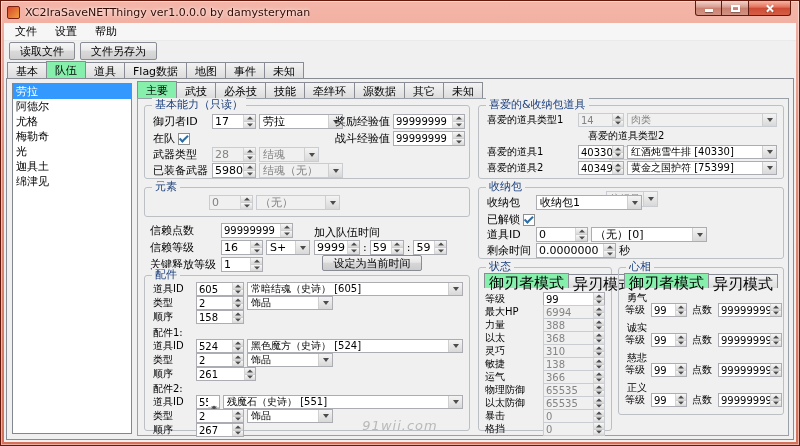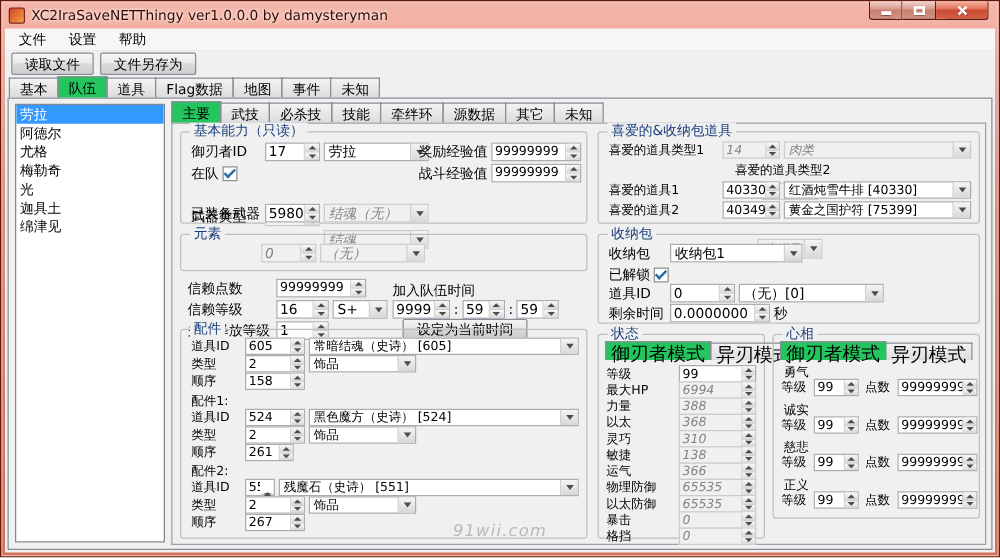--- a/index.html
+++ b/index.html
@@ -21,21 +21,21 @@
 .glyph-close::before{transform:rotate(45deg);}
 .glyph-close::after{transform:rotate(-45deg);}
 .client{position:absolute;top:22px;left:3px;right:3px;bottom:3px;background:#f0f0f0;}
 .menubar{position:absolute;top:0;left:0;right:0;height:18px;background:#f6f6f6;display:flex;align-items:center;padding-left:2px;border-bottom:1px solid #eaeaea;}
 .menu-item{padding:1px 9px;}
 .toolbar{position:absolute;top:18px;left:0;right:0;height:20px;display:flex;align-items:center;gap:5px;padding-left:5px;}
 .tb-btn{font:inherit;font-size:11px;padding:0 10px;height:18px;background:linear-gradient(#f6f6f6,#eaeaea 45%,#dadada 50%,#cfcfcf);border:1px solid #898c95;border-radius:2px;}
 .maintabs{position:absolute;top:38px;left:2px;right:2px;height:17px;display:flex;align-items:flex-end;padding-left:1px;}
 .tab{padding:1px 8px;background:linear-gradient(#f3f3f3,#dcdcdc);border:1px solid #898c95;border-bottom:none;height:16px;white-space:nowrap;}
 .tab+.tab{margin-left:-1px;}
-.tab.sel{background:#22c55e;height:17px;position:relative;z-index:3;text-align:right;}
+.tab.sel{background:#86efac;height:17px;position:relative;z-index:3;text-align:right;}
 .page{position:absolute;top:55px;left:2px;right:2px;bottom:2px;border:1px solid #898c95;background:#f0f0f0;}
 .listbox{position:absolute;left:5px;top:4px;width:120px;bottom:5px;background:#fff;border:1px solid #828790;overflow:hidden;}
 .li{height:15px;line-height:15px;padding:0 3px;white-space:nowrap;overflow:hidden;}
 .li.sel{background:#3399ff;color:#fff;}
 .subtabs{position:absolute;left:130px;top:2px;right:4px;height:17px;display:flex;align-items:flex-end;}
 .subpage{position:absolute;left:130px;top:19px;right:4px;bottom:3px;border:1px solid #9aa0a8;background:#f0f0f0;}
 .group{position:absolute;border:1px solid #bcc0c4;border-radius:3px;}
 .gcap{position:absolute;top:-8px;left:7px;background:#f0f0f0;padding:0 3px;color:#1b3f7e;font-size:11px;line-height:14px;white-space:nowrap;}
 .row{position:absolute;display:flex;align-items:center;gap:3px;white-space:nowrap;}
 .lbl{white-space:nowrap;overflow:hidden;}
@@ -45,21 +45,21 @@
 .num .spin i{flex:1;background:linear-gradient(#f8f8f8,#d8d8d8);position:relative;}
 .num .spin i+i{border-top:1px solid #cfcfcf;}
 .num .spin i::after{content:"";position:absolute;left:50%;top:50%;transform:translate(-50%,-50%);border-left:3px solid transparent;border-right:3px solid transparent;}
 .num .spin i.up::after{border-bottom:3px solid #4c4c4c;}
 .num .spin i.dn::after{border-top:3px solid #4c4c4c;}
 .combo{display:inline-flex;align-items:stretch;background:#fff;border:1px solid #abadb3;height:15px;flex:0 0 auto;}
 .combo .txt{flex:1;padding:0 3px;display:flex;align-items:center;overflow:hidden;white-space:nowrap;}
 .combo .arr{width:14px;flex:0 0 14px;background:linear-gradient(#f4f4f4,#d8d8d8);border-left:1px solid #cfcfcf;display:flex;align-items:center;justify-content:center;}
 .combo .arr::after{content:"";border-left:3px solid transparent;border-right:3px solid transparent;border-top:4px solid #4c4c4c;}
 .dis{background:#f0f0f0;color:#838383;border-color:#c9cdd1;}
-.dis .txt,.dis .val{color:#838383;font-style:italic;}
+.dis .txt,.dis .val{color:#838383;}
 .check{width:12px;height:12px;background:#fff;border:1px solid #8e8f8f;display:inline-flex;align-items:center;justify-content:center;flex:0 0 auto;}
 .check.on::after{content:"";width:7px;height:3px;border-left:2px solid #2d6da5;border-bottom:2px solid #2d6da5;transform:rotate(-45deg) translate(0,-1px);}
 .btn{display:inline-flex;align-items:center;justify-content:center;background:linear-gradient(#f4f4f4,#e7e7e7 45%,#d7d7d7 50%,#cccccc);border:1px solid #898c95;border-radius:2px;font-size:11px;white-space:nowrap;}
 .sm{height:14px;font-size:10px;}
 .sm .spin{width:11px;flex-basis:11px;}
 .minitabs{position:absolute;display:flex;align-items:flex-end;}
 .minitabs .tab{font-size:15px;padding:0 4px;height:14px;}
 .minitabs .tab.sel{height:15px;}
 .srow{position:absolute;left:6px;right:6px;display:flex;align-items:center;gap:3px;font-size:10px;}
 .srow .lbl{flex:0 0 55px;}
@@ -174,21 +174,21 @@
           </div>
           <div class="row" style="left:8px;top:41px;">
             <span class="lbl" style="width:56px;">武器类型</span>
             <span class="num dis" style="width:44px;">
                 <span class="val">28</span>
                 <span class="spin">
                   <i class="up"></i>
                   <i class="dn"></i>
                 </span>
               </span>
-            <span class="combo dis" style="width:84px;margin-top:37px;">
+            <span class="combo dis" style="width:60px;">
                 <span class="txt">结魂</span>
                 <span class="arr"></span>
               </span>
           </div>
           <div class="row" style="left:8px;top:57px;">
             <span class="lbl" style="width:56px;">已装备武器</span>
             <span class="num" style="width:44px;">
                 <span class="val">5980</span>
                 <span class="spin">
                   <i class="up"></i>
@@ -374,21 +374,21 @@
                 <span class="val">0.0000000</span>
                 <span class="spin">
                   <i class="up"></i>
                   <i class="dn"></i>
                 </span>
               </span>
             <span class="lbl">秒</span>
           </div>
         </div>
 
-        <div class="group" style="left:6px;top:164px;width:326px;bottom:4px;">
+        <div class="group" style="left:6px;top:176px;width:326px;bottom:4px;">
           <span class="gcap">配件</span>
 
           <div class="row" style="left:8px;top:6px;right:6px;">
             <span class="lbl f10" style="width:40px;">道具ID</span>
             <span class="num sm" style="width:48px;">
                 <span class="val">605</span>
                 <span class="spin">
                   <i class="up"></i>
                   <i class="dn"></i>
                 </span>
@@ -447,21 +447,21 @@
                   <i class="dn"></i>
                 </span>
               </span>
             <span class="combo sm" style="width:86px;">
                 <span class="txt">饰品</span>
                 <span class="arr"></span>
               </span>
           </div>
           <div class="row" style="left:8px;top:91px;">
             <span class="lbl f10" style="width:40px;">顺序</span>
-            <span class="num sm" style="width:39px;">
+            <span class="num sm" style="width:60px;">
                 <span class="val">261</span>
                 <span class="spin">
                   <i class="up"></i>
                   <i class="dn"></i>
                 </span>
               </span>
           </div>
 
           <span class="acc-lbl" style="left:8px;top:106px;">配件2:</span>
           <div class="row" style="left:8px;top:119px;right:6px;">

